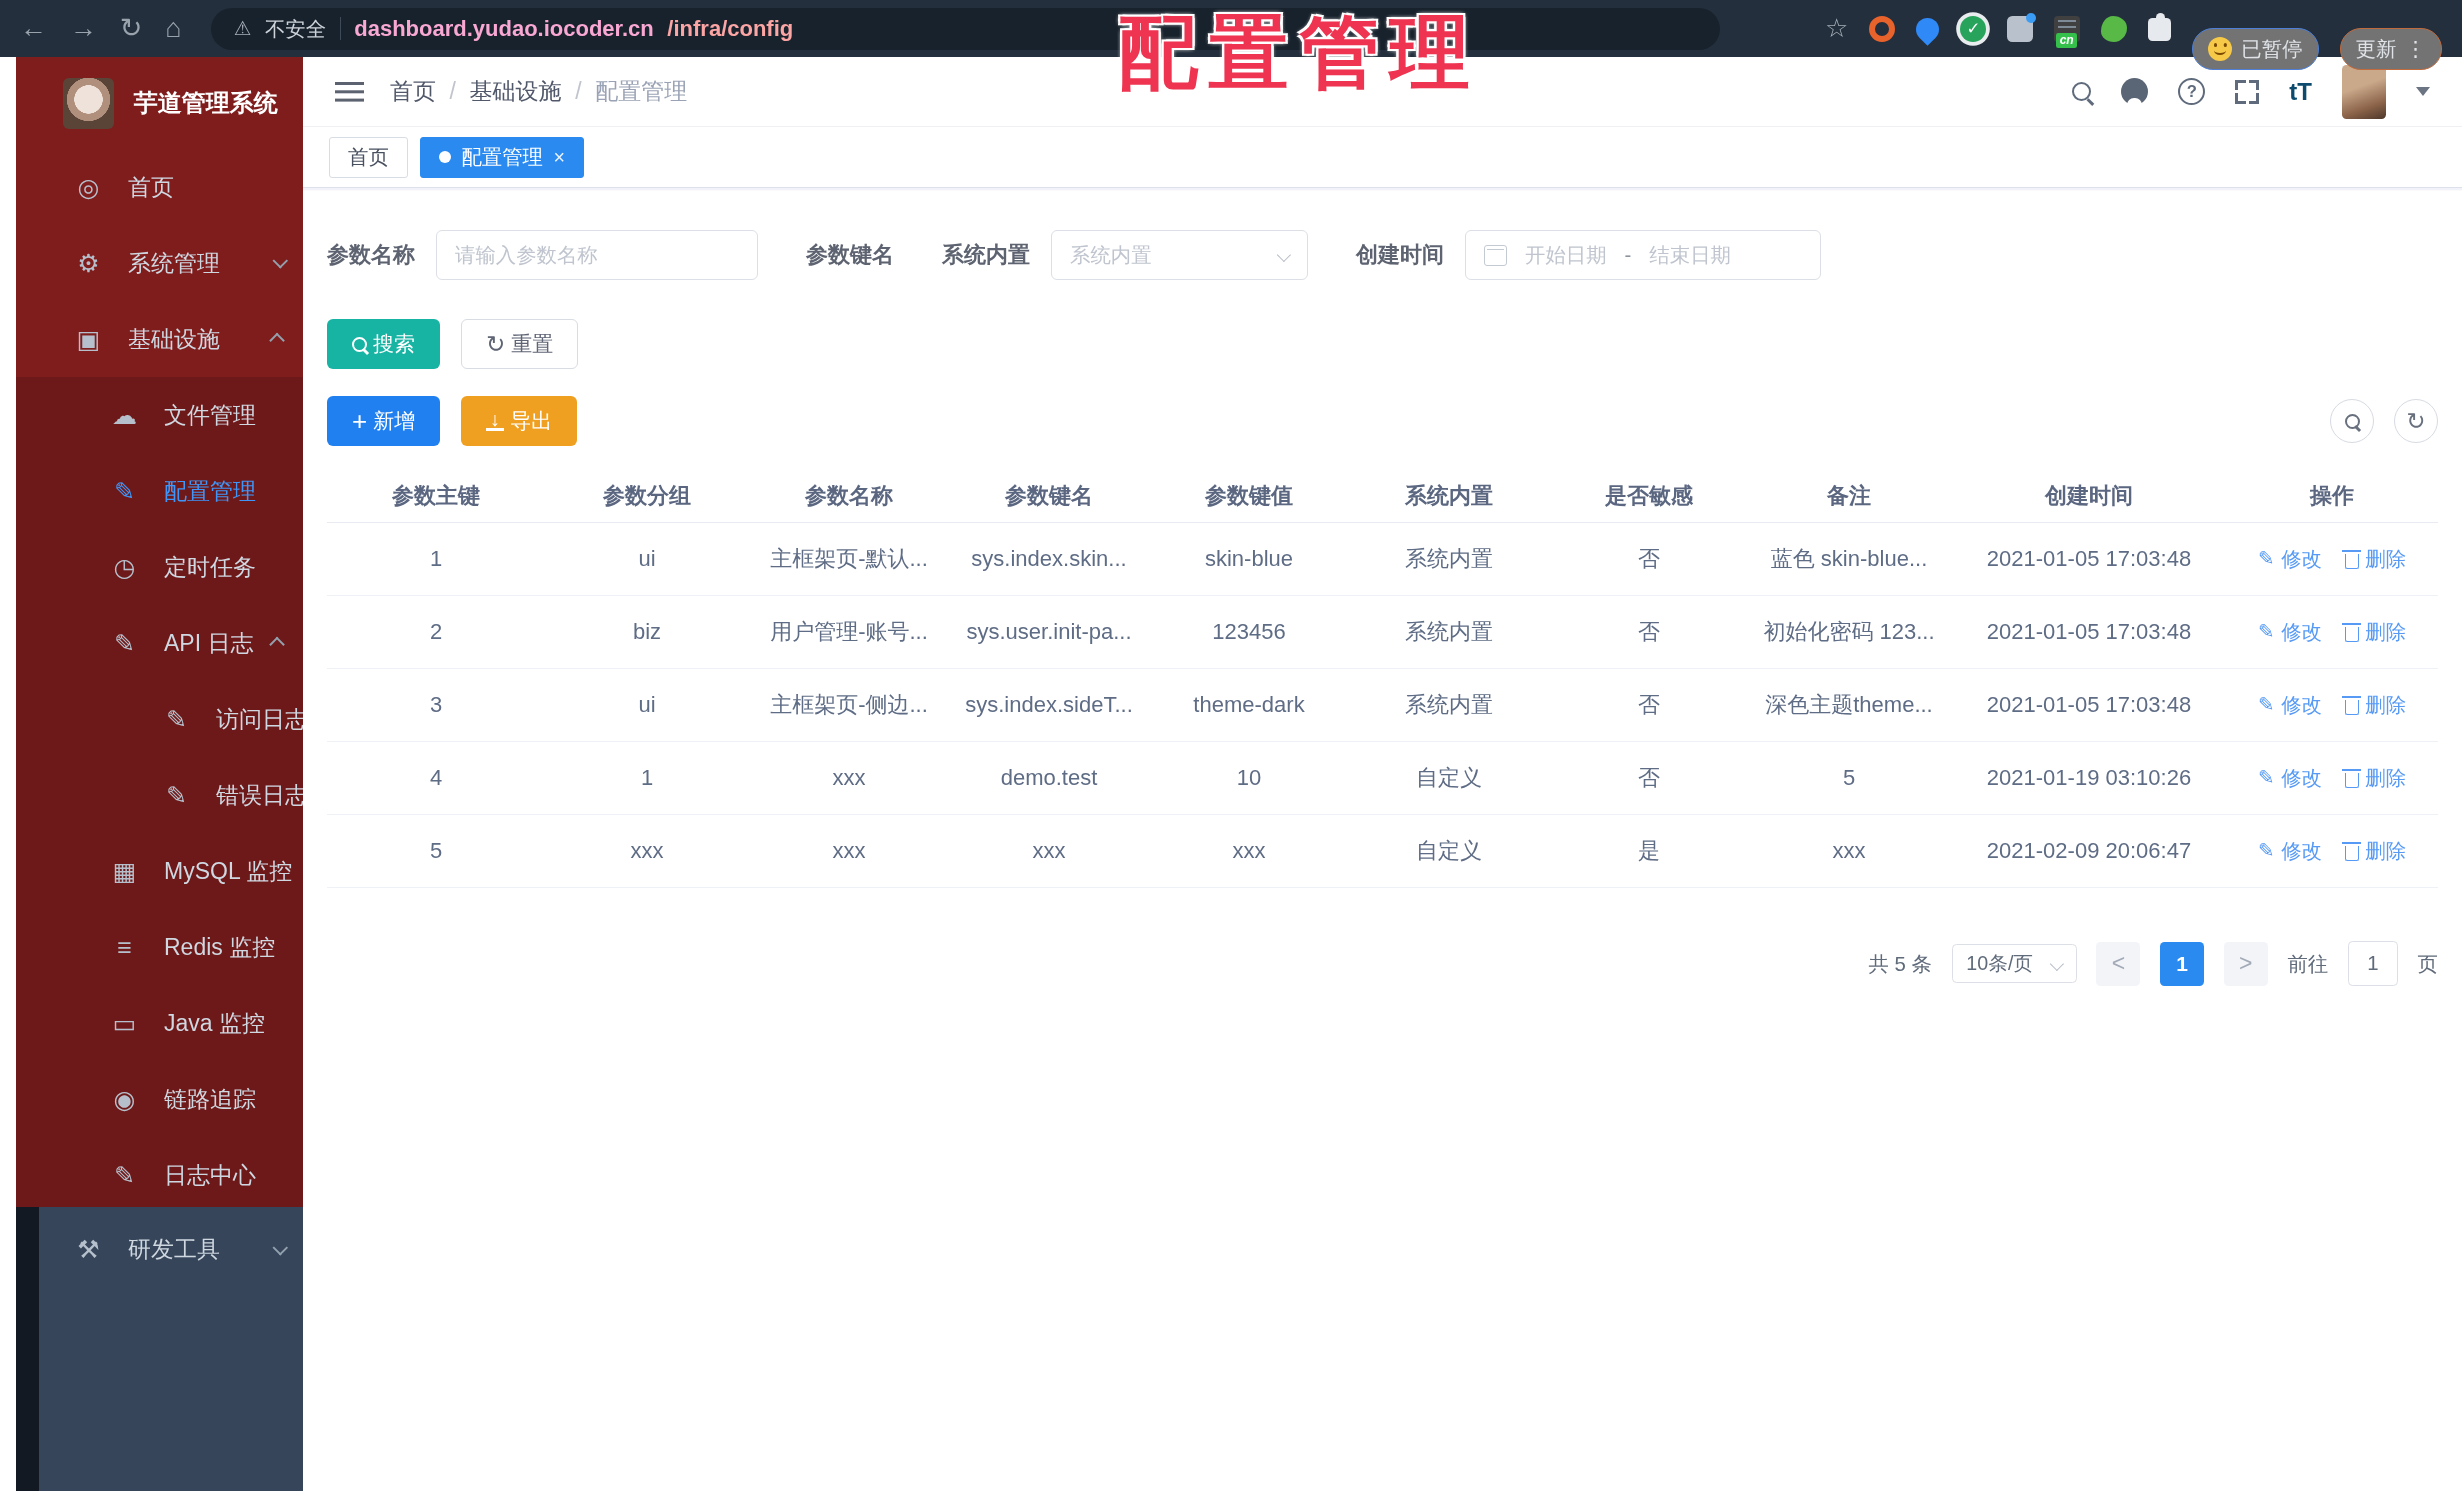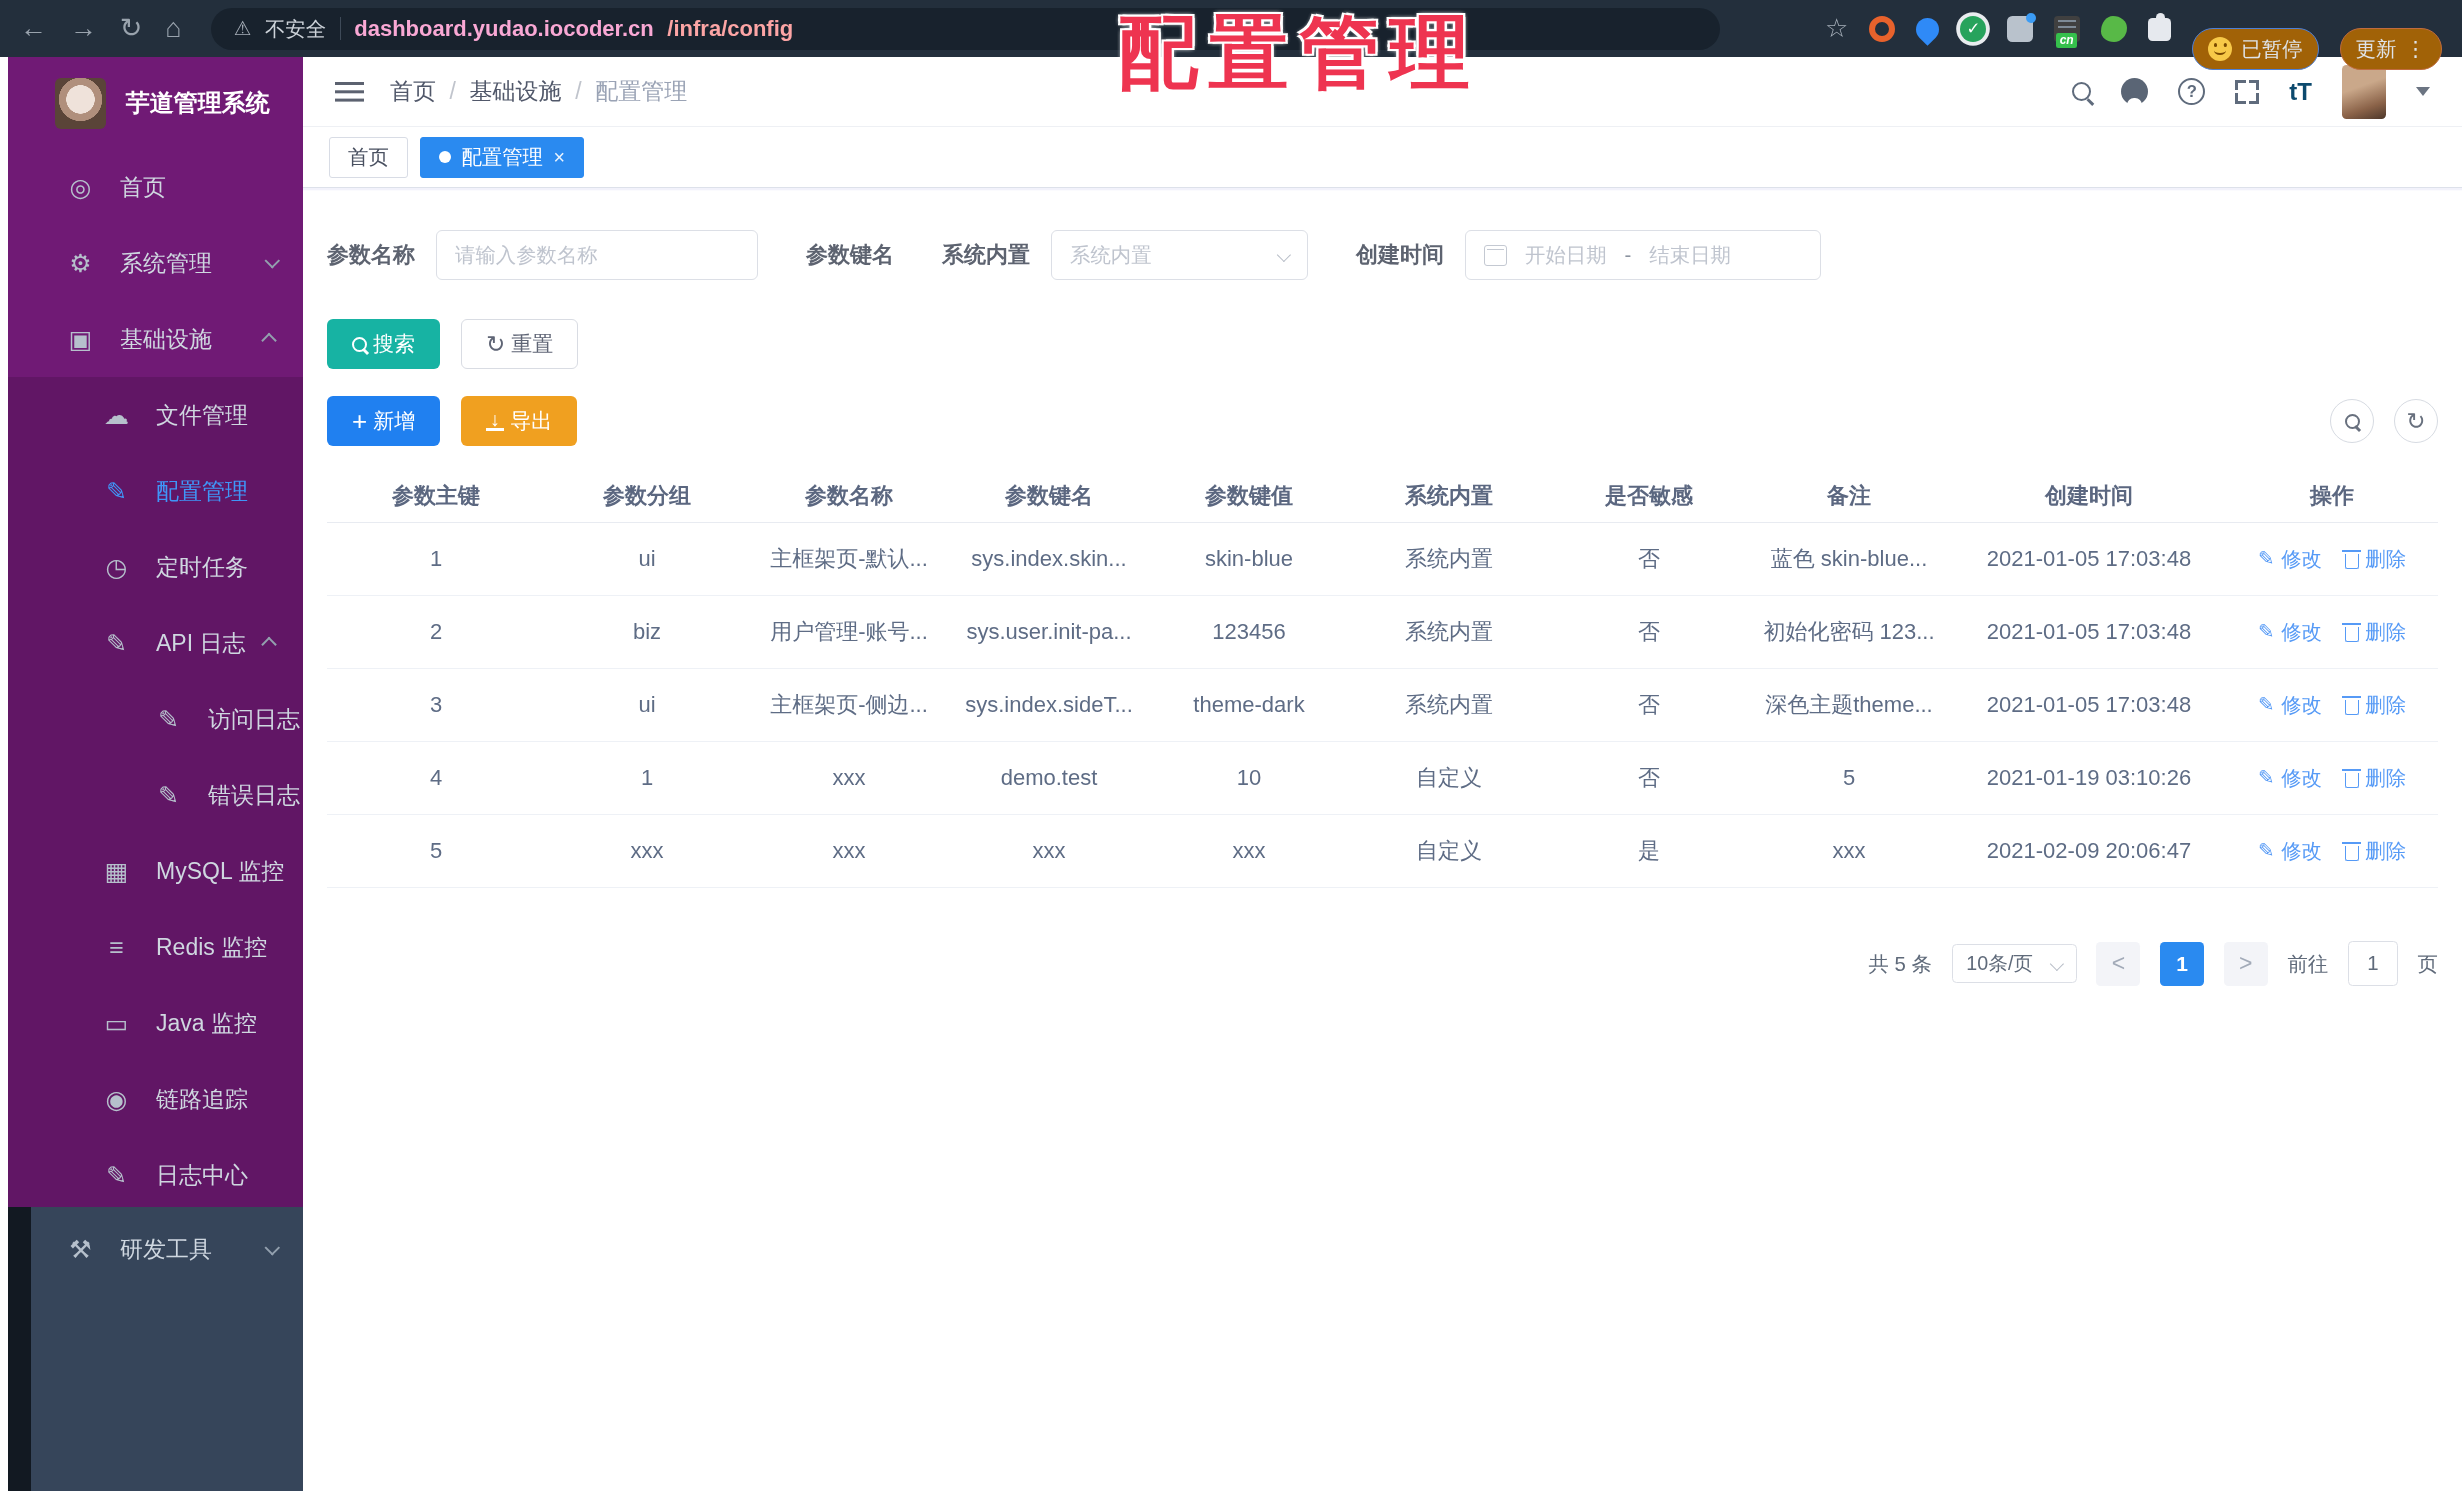--- a/index.html
+++ b/index.html
@@ -25,36 +25,36 @@
   .ext-check { background:#27a35c; border-radius:50%; color:#fff; font-size:16.6px; text-align:center; line-height:26px; box-shadow:0 0 0 3.8px #e9ecef; }
   .ext-grid { background:#b9c2cc; border-radius:5.3px; }
   .ext-grid::after { content:""; position:absolute; right:-3px; top:-3px; width:10.6px; height:10.6px; border-radius:50%; background:#3b9cf5; }
   .ext-cn { background:#404040; border-radius:3.8px;font-style:italic; }
   .ext-cn::before { content:""; position:absolute; left:3.8px; top:4.5px; width:18px; height:2.3px; background:#7e8a96; box-shadow:0 6px 0 #7e8a96; }
   .cn-badge { position:absolute; left:1.5px; bottom:-6px; background:#35c04c; color:#fff; font-size:12px; font-weight:bold;
     padding:0.8px 3.8px; border-radius:2.3px; line-height:1.1; }
   .ext-leaf { background:#58b947; border-radius:46% 54% 50% 50%/60% 45% 55% 40%; }
   .ext-puzzle { background:#e6e9ee; border-radius:4.5px; width:23px; height:23px; margin-top:1.5px; }
   .ext-puzzle::before { content:""; position:absolute; top:-4.5px; left:7.6px; width:9px; height:9px; border-radius:50%; background:#e6e9ee; }
-  .chrome-pill { display:flex; align-items:center; gap:9px; height:42px; border-radius:21px; padding:0 15px; background:#a16207;margin-top:40px; }
+  .chrome-pill { display:flex; align-items:center; gap:9px; height:42px; border-radius:21px; padding:0 15px; background:#737373;margin-top:40px; }
   .pill-paused { border:1.9px solid #4d7fd6; }
   .pill-update { border:1.9px solid #c06b3e; }
   .pill-label { color:#dfe3e8; font-size:20.4px; }
   .emoji { position:relative; width:24px; height:24px; border-radius:50%; background:#f7c948; }
   .emoji::before { content:""; position:absolute; top:6.8px; left:5.3px; width:3.8px; height:3.8px; border-radius:50%; background:#7a4a00; box-shadow:9.8px 0 0 #7a4a00; }
   .emoji::after { content:""; position:absolute; left:6px; top:9.8px; width:12px; height:6.8px; border-bottom:2.3px solid #7a4a00; border-radius:50%; }
   .dots-v { color:#dfe3e8; font-size:21px; letter-spacing:0; }
 
   
   .annotation { position:absolute; left:1118px; top:0px; z-index:60; font-size:80px; font-weight:bold; color:#ee3450;
     letter-spacing:10.6px; white-space:nowrap;
     text-shadow:0 0 5.3px #fff,0 0 5.3px #fff,2.3px 2.3px 0 #fff,-2.3px -2.3px 0 #fff,2.3px -2.3px 0 #fff,-2.3px 2.3px 0 #fff; }
 
   
-  .sidebar { position:absolute; left:8px; top:57px; width:303px; bottom:0; background:#701a75; overflow:hidden; }
+  .sidebar { position:absolute; left:16px; top:57px; width:303px; bottom:0; background:#7f1d1d; overflow:hidden; }
   .logo-row { display:flex; align-items:center; gap:19.7px; height:92px; padding-left:47px; }
   .logo-img { width:51px; height:51px; border-radius:6px;
     background:radial-gradient(circle at 50% 42%, #efe2da 0 36%, #b08f7c 37% 55%, #5a4438 56%),linear-gradient(135deg,#7a5c4a,#3c2f28); }
   .logo-title { color:#ffffff; font-size:24px; font-weight:bold; }
   .menu { padding-top:0; }
   .mi { display:flex; align-items:center; height:76px; color:#cfd7e0; font-size:23px; cursor:pointer; }
   .mi .mico { width:33px; margin-right:23px; font-size:25px; color:#b6c0cc; text-align:center; flex:none; }
   .mi.lvl1 { padding-left:56px; }
   .mi.lvl2 { padding-left:92px; }
   .mi.lvl3 { padding-left:144px; }

